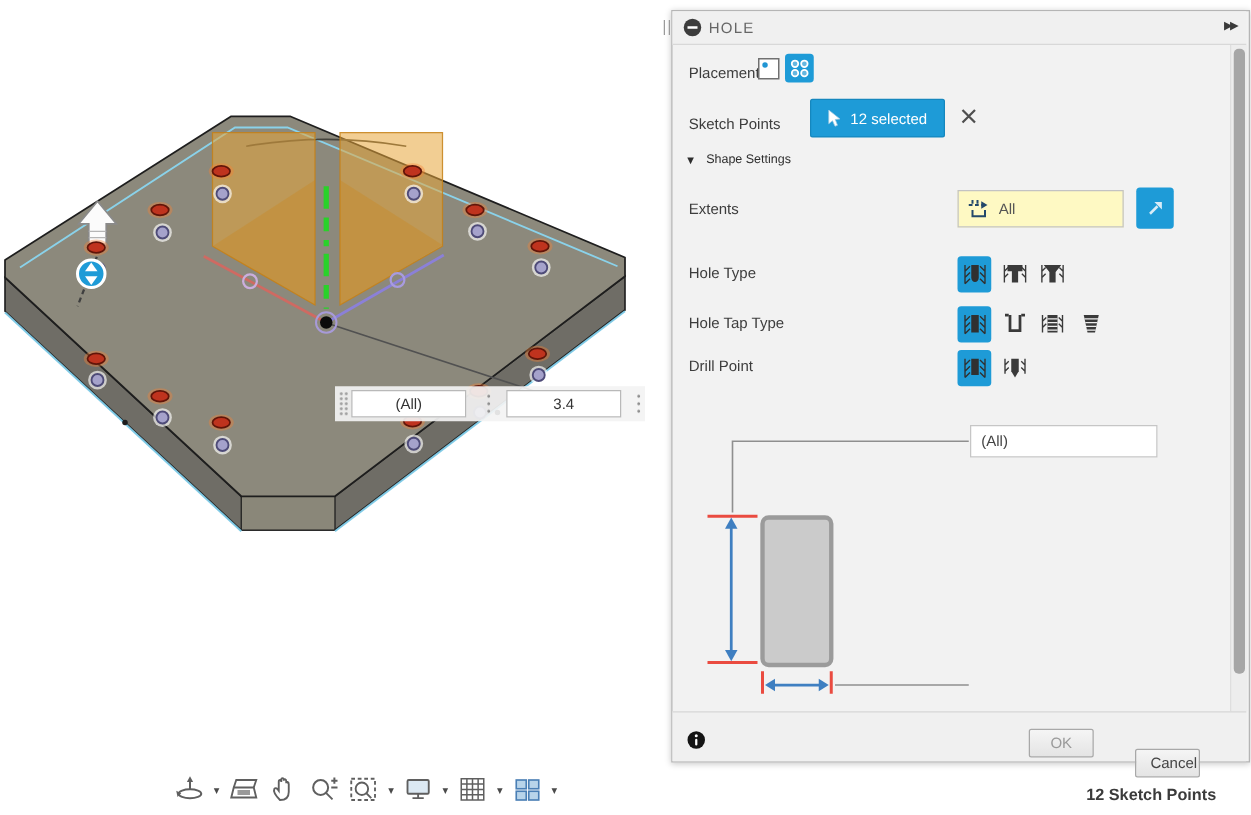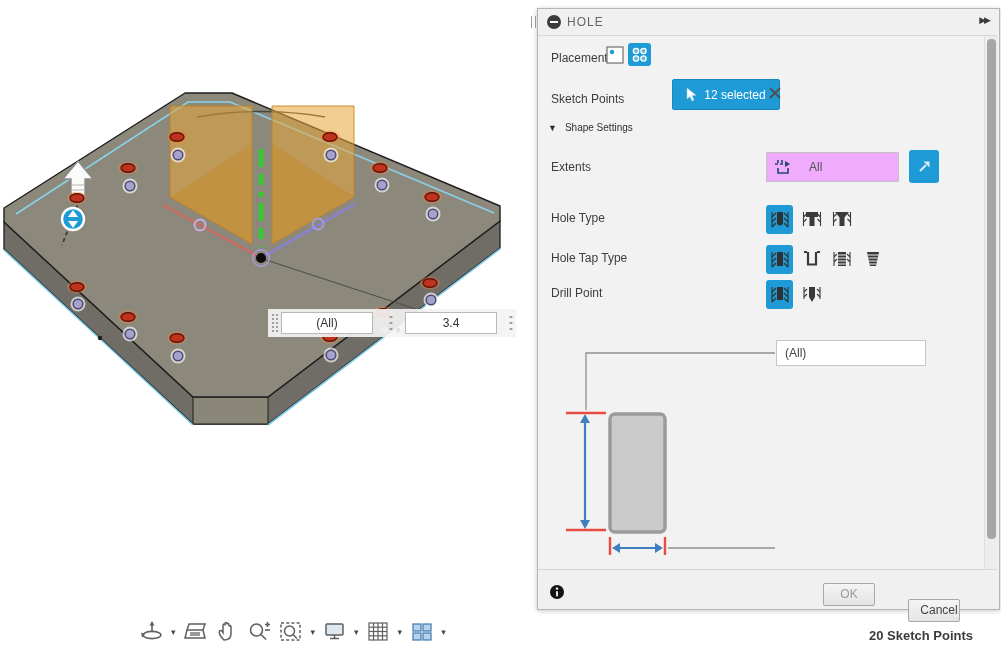--- a/index.html
+++ b/index.html
@@ -15,26 +15,26 @@
   .hole-dot span{position:absolute;left:3px;top:6px;width:8px;height:2px;background:#fff;}
   .collapse{right:8px;top:6px;font-size:9px;color:#3a3a3a;letter-spacing:-2px;cursor:pointer;}
   .grip-out{left:-7px;top:7px;width:3px;height:12px;border-left:1px solid #9a9a9a;border-right:1px solid #9a9a9a;}
   .lbl{font-size:12px;color:#3d3d3d;}
   .bold-lbl{font-size:10px;font-weight:normal;color:#2e2e2e;}
   .tri{font-size:9px;color:#2e2e2e;}
   
   .ibtn{display:flex;align-items:center;justify-content:center;border-radius:3px;cursor:pointer;}
   .ibtn.sel{background:#1e9bd7;}
   
-  #sp-btn{left:134px;top:70px;width:106px;height:29px;background:#1e9bd7;border:1px solid #1587be;
+  #sp-btn{left:110px;top:70px;width:106px;height:29px;background:#1e9bd7;border:1px solid #1587be;
           border-radius:2px;display:flex;align-items:center;justify-content:center;gap:6px;cursor:pointer;}
   #sp-btn span{color:#fff;font-size:12px;}
   
-  #extents-dd{left:228px;top:143px;width:133px;height:30px;background:#f0abfc;border:1px solid #c3c3c3;
-              display:flex;align-items:center;gap:16px;padding-left:6px;box-sizing:border-box;cursor:pointer;}
+  #extents-dd{left:228px;top:143px;width:133px;height:30px;background:#fef9c3;border:1px solid #c3c3c3;
+              display:flex;align-items:center;gap:6px;padding-left:6px;box-sizing:border-box;cursor:pointer;}
   #extents-dd span{font-size:12px;color:#555;}
   #flip-btn{left:371px;top:141px;width:30px;height:33px;background:#1e9bd7;border-radius:3px;
             display:flex;align-items:center;justify-content:center;cursor:pointer;}
   
   .dia-input{width:150px;height:26px;background:#fff;border:1px solid #c6c6c6;font-size:12px;color:#444;
              padding:0 0 0 8px;box-sizing:border-box;font-family:inherit;}
   
   #dlg-footer{left:0;top:560px;width:459px;height:39px;border-top:1px solid #d6d6d6;background:#f0f0f0;}
   .btn{position:absolute;height:23px;background:linear-gradient(#f5f5f5,#e4e4e4);border:1px solid #a8a8a8;
        border-radius:2px;font-size:12px;text-align:center;line-height:21px;cursor:pointer;box-sizing:border-box;}
@@ -419,15 +419,15 @@
             <circle cx="8" cy="8" r="7" fill="#141414"></circle>
           <circle cx="8" cy="4.6" r="1.2" fill="#fff"></circle>
             <rect x="7.1" y="7" width="1.8" height="5.4" rx="0.9" fill="#fff"></rect>
           </svg>
       </div>
       <div class="btn" id="ok-btn">OK</div>
       <div class="btn" id="cancel-btn">Cancel</div>
     </div>
   </div>
 
-  <div class="abs" id="status">20 Sketch Points</div>
+  <div class="abs" id="status">12 Sketch Points</div>
 
 </div>
 
 </body></html>

